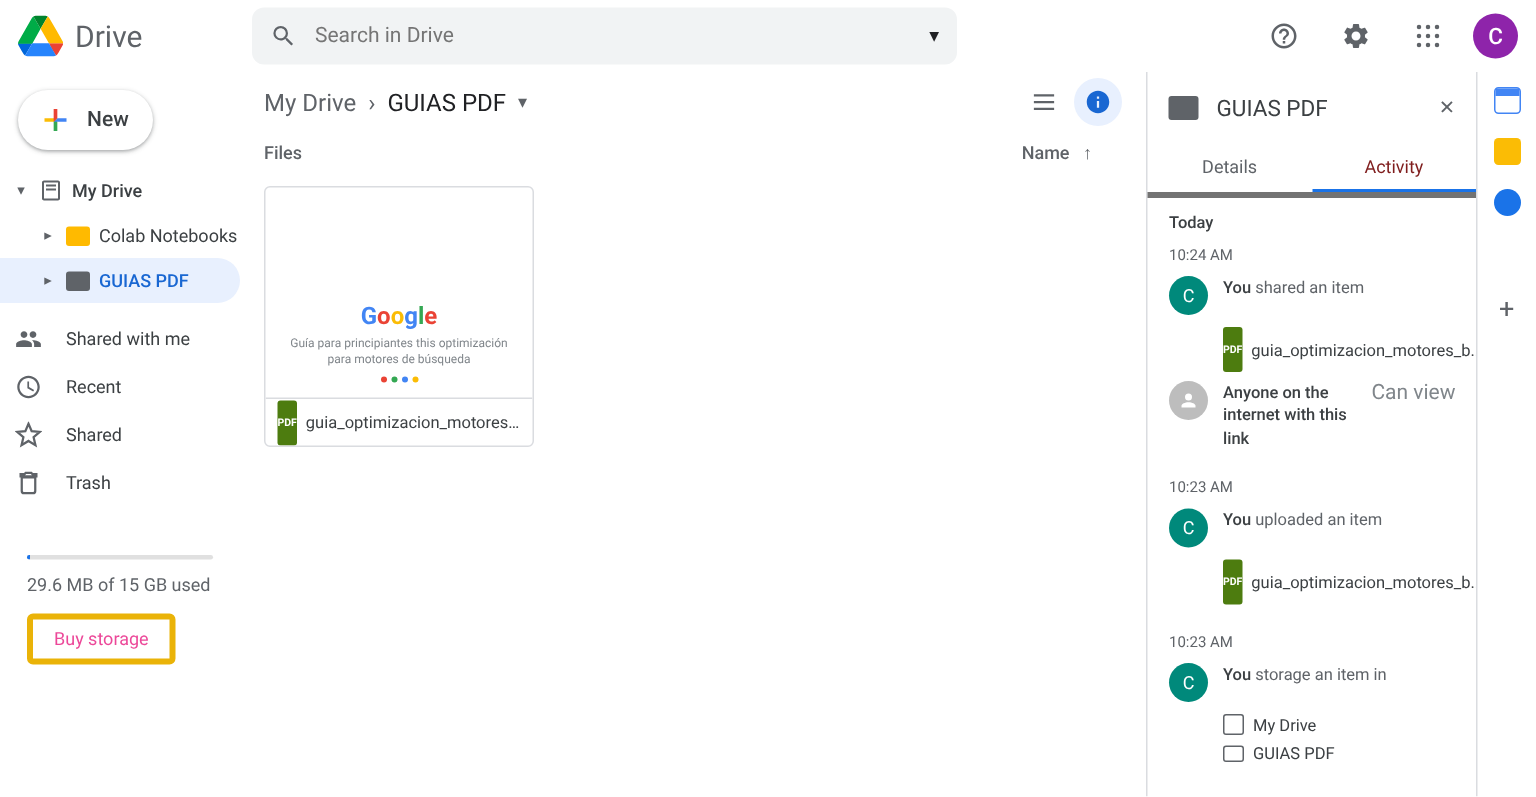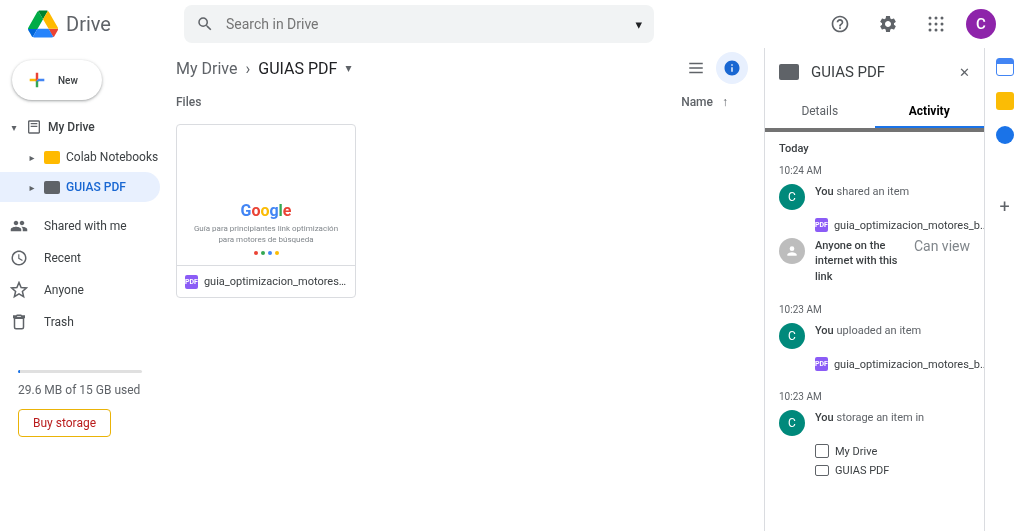--- a/index.html
+++ b/index.html
@@ -1,70 +1,70 @@
 <!DOCTYPE html>
 <html><head>
 <meta charset="utf-8">
 <style>
 *{box-sizing:border-box;margin:0;padding:0;font-family:Roboto,Arial,sans-serif}
 body{background:#fff;color:#202124;font-size:13px;width:1024px;height:531px;overflow:hidden;display:flex;flex-direction:column}
-.header{height:48px;display:flex;align-items:center;padding:0 28px;gap:8px}
+.header{height:48px;display:flex;align-items:center;padding:0 12px;gap:8px}
 .logo-wrap{display:flex;align-items:center;gap:8px;width:148px}
 .logo-text{font-size:20px;color:#5f6368;font-weight:400}
 .search{flex:0 0 470px;height:38px;background:#f1f3f4;border-radius:8px;display:flex;align-items:center;padding:0 12px;gap:12px;margin-left:0}
 .search input{border:none;background:transparent;outline:none;flex:1;font-size:14px;color:#5f6368}
 .hdr-spacer{flex:1}
 .hdr-icons{display:flex;align-items:center;gap:12px}
 .icon-btn{width:36px;height:36px;border-radius:50%;display:flex;align-items:center;justify-content:center;cursor:pointer;color:#5f6368;font-size:18px}
 .avatar{width:30px;height:30px;border-radius:50%;background:#8e24aa;color:#fff;display:flex;align-items:center;justify-content:center;font-size:15px;font-weight:500}
 .body{flex:1;display:flex;min-height:0}
 .sidebar{width:160px;padding:8px 0;overflow:hidden}
-.new-btn{margin:4px 0 12px 12px;height:40px;width:90px;border-radius:22px;border:none;background:#fff;box-shadow:0 1px 2px rgba(60,64,67,.3),0 1px 3px 1px rgba(60,64,67,.15);display:flex;align-items:center;gap:10px;padding:0 14px;cursor:pointer;font-size:10px;color:#3c4043;font-weight:500}
+.new-btn{margin:4px 0 12px 12px;height:40px;width:90px;border-radius:22px;border:none;background:#fff;box-shadow:0 1px 2px rgba(60,64,67,.3),0 1px 3px 1px rgba(60,64,67,.15);display:flex;align-items:center;gap:10px;padding:0 14px;cursor:pointer;font-size:14px;color:#3c4043;font-weight:500}
 .tree{padding:0 0 8px 0}
 .tree-row{display:flex;align-items:center;height:30px;padding-left:8px;gap:6px;font-size:12px;color:#3c4043;cursor:pointer;border-radius:0 15px 15px 0}
 .tree-row.root{font-weight:500}
 .tree-row.child{padding-left:26px}
 .tree-row.selected{background:#e8f0fe;color:#1967d2;font-weight:500}
 .tree-row .chev{width:12px;text-align:center;color:#5f6368;font-size:10px}
 .folder-yellow{width:16px;height:13px;background:#ffba00;border-radius:2px;position:relative}
 .folder-gray{width:16px;height:13px;background:#5f6368;border-radius:2px}
 .nav-item{display:flex;align-items:center;height:32px;padding-left:10px;gap:16px;color:#5f6368;font-size:12px;cursor:pointer}
 .nav-item .lbl{color:#3c4043}
 .storage-sec{padding:10px 18px;color:#5f6368;font-size:12px}
 .storage-bar{height:3px;background:#e0e0e0;border-radius:2px;margin-top:10px;overflow:hidden}
 .storage-fill{height:100%;width:2%;background:#1a73e8}
 .storage-txt{margin-top:10px;font-size:12px;color:#5f6368}
-.buy-btn{margin:12px 0 0 0;padding:6px 14px;border:1px solid #eab308;background:#fff;color:#b91c1c;border-radius:4px;font-size:12px;cursor:pointer}
+.buy-btn{margin:12px 0 0 0;padding:6px 14px;border:4px solid #eab308;background:#fff;color:#ec4899;border-radius:4px;font-size:12px;cursor:pointer}
 .main{flex:1;display:flex;min-height:0}
 .content{flex:1;display:flex;flex-direction:column;min-width:0}
 .breadcrumb{height:40px;display:flex;align-items:center;padding:0 16px;gap:8px;font-size:16px;color:#5f6368}
 .breadcrumb .cur{color:#202124}
 .bc-sep{color:#5f6368}
 .view-icons{margin-left:auto;display:flex;gap:4px}
 .view-icons .icon-btn{width:32px;height:32px;font-size:16px}
 .info-active{background:#e8f0fe;color:#1967d2;border-radius:50%}
 .list-head{height:28px;display:flex;align-items:center;padding:0 16px;font-size:12px;color:#5f6368;font-weight:500}
 .list-head .name-col{margin-left:auto;margin-right:20px;display:flex;align-items:center;gap:9px}
 .files-area{padding:8px 16px}
 .file-card{width:180px;border:1px solid #dadce0;border-radius:4px;overflow:hidden;background:#fff}
 .file-preview{height:140px;display:flex;flex-direction:column;align-items:center;justify-content:flex-end;padding:10px;text-align:center;color:#80868b;font-size:8px;gap:4px}
 .google-logo{font-size:16px;font-weight:700}
 .google-logo span:nth-child(1){color:#4285f4}.google-logo span:nth-child(2){color:#ea4335}.google-logo span:nth-child(3){color:#fbbc05}.google-logo span:nth-child(4){color:#4285f4}.google-logo span:nth-child(5){color:#34a853}.google-logo span:nth-child(6){color:#ea4335}
 .dots{display:flex;gap:3px;margin-top:2px}
 .dots span{width:4px;height:4px;border-radius:50%}
 .file-footer{height:32px;border-top:1px solid #dadce0;display:flex;align-items:center;padding:0 8px;gap:6px;font-size:11px;color:#3c4043}
-.pdf-badge{width:14px;height:14px;background:#8b5cf6;color:#fff;font-size:7px;font-weight:700;display:flex;align-items:center;justify-content:center;border-radius:2px}
+.pdf-badge{width:14px;height:30px;background:#4d7c0f;color:#fff;font-size:7px;font-weight:700;display:flex;align-items:center;justify-content:center;border-radius:2px}
 .detail-panel{width:220px;border-left:1px solid #dadce0;display:flex;flex-direction:column}
 .dp-head{height:48px;display:flex;align-items:center;padding:0 14px;gap:12px}
 .dp-head .folder-gray{width:20px;height:16px}
 .dp-title{font-size:15px;color:#3c4043;flex:1}
 .dp-close{color:#5f6368;cursor:pointer}
 .dp-tabs{display:flex;height:36px;border-bottom:4px solid #737373}
 .dp-tab{flex:1;display:flex;align-items:center;justify-content:center;font-size:12px;color:#5f6368;cursor:pointer;border-bottom:2px solid transparent}
-.dp-tab.active{color:#000000;border-bottom-color:#1a73e8;font-weight:700}
+.dp-tab.active{color:#7f1d1d;border-bottom-color:#1a73e8;font-weight:400}
 .dp-body{flex:1;overflow-y:auto;padding:10px 14px}
 .day-label{font-size:11px;font-weight:500;color:#3c4043;margin-bottom:10px}
 .act-block{margin-bottom:20px}
 .act-time{font-size:10px;color:#5f6368;margin-bottom:8px}
 .act-row{display:flex;gap:10px;margin-bottom:8px}
 .act-av{width:26px;height:26px;border-radius:50%;background:#00897b;color:#fff;display:flex;align-items:center;justify-content:center;font-size:12px;flex-shrink:0}
 .act-av.anon{background:#bdbdbd}
 .act-text{font-size:11px;color:#5f6368;line-height:1.4}
 .act-text b{color:#3c4043;font-weight:500}
 .act-item{margin-left:36px;display:flex;align-items:center;gap:6px;font-size:11px;color:#3c4043;margin-bottom:6px}
@@ -170,21 +170,21 @@
     <div class="nav-item">
         <svg width="18" height="18" viewBox="0 0 24 24" fill="#5f6368">
           <path d="M12 2C6.5 2 2 6.5 2 12s4.5 10 10 10 10-4.5 10-10S17.5 2 12 2zm0 18c-4.4 0-8-3.6-8-8s3.6-8 8-8 8 3.6 8 8-3.6 8-8 8zm.5-13H11v6l5.2 3 .8-1.3-4.5-2.7V7z"></path>
         </svg>
         <span class="lbl">Recent</span>
       </div>
     <div class="nav-item">
         <svg width="18" height="18" viewBox="0 0 24 24" fill="#5f6368">
           <path d="M12 17.27L18.18 21l-1.64-7.03L22 9.24l-7.19-.61L12 2 9.19 8.63 2 9.24l5.46 4.73L5.82 21z" fill="none" stroke="#5f6368" stroke-width="2"></path>
         </svg>
-        <span class="lbl">Anyone</span>
+        <span class="lbl">Shared</span>
       </div>
     <div class="nav-item">
         <svg width="18" height="18" viewBox="0 0 24 24" fill="#5f6368">
           <path d="M6 19c0 1.1.9 2 2 2h8c1.1 0 2-.9 2-2V7H6v12zM19 4h-3.5l-1-1h-5l-1 1H5v2h14V4z" fill="none" stroke="#5f6368" stroke-width="2"></path>
         </svg>
         <span class="lbl">Trash</span>
       </div>
     <div style="height:12px"></div>
     <div class="storage-sec">
       <div class="storage-bar">
@@ -219,21 +219,21 @@
         <span>Files</span>
         <span class="name-col">
             <span>Name</span>
             <span>↑</span>
           </span>
       </div>
       <div class="files-area">
         <div class="file-card">
           <div class="file-preview">
             <div class="google-logo"><span>G</span><span>o</span><span>o</span><span>g</span><span>l</span><span>e</span></div>
-            <div style="line-height:1.3">Guía para principiantes link optimización para motores de búsqueda</div>
+            <div style="line-height:1.3">Guía para principiantes this optimización para motores de búsqueda</div>
             <div class="dots">
                 <span style="background:#ea4335"></span>
                 <span style="background:#34a853"></span>
                 <span style="background:#4285f4"></span>
                 <span style="background:#fbbc05"></span>
               </div>
           </div>
           <div class="file-footer">
             <span class="pdf-badge">PDF</span>
             <span style="white-space:nowrap;overflow:hidden;text-overflow:ellipsis">guia_optimizacion_motores_busq...</span>

